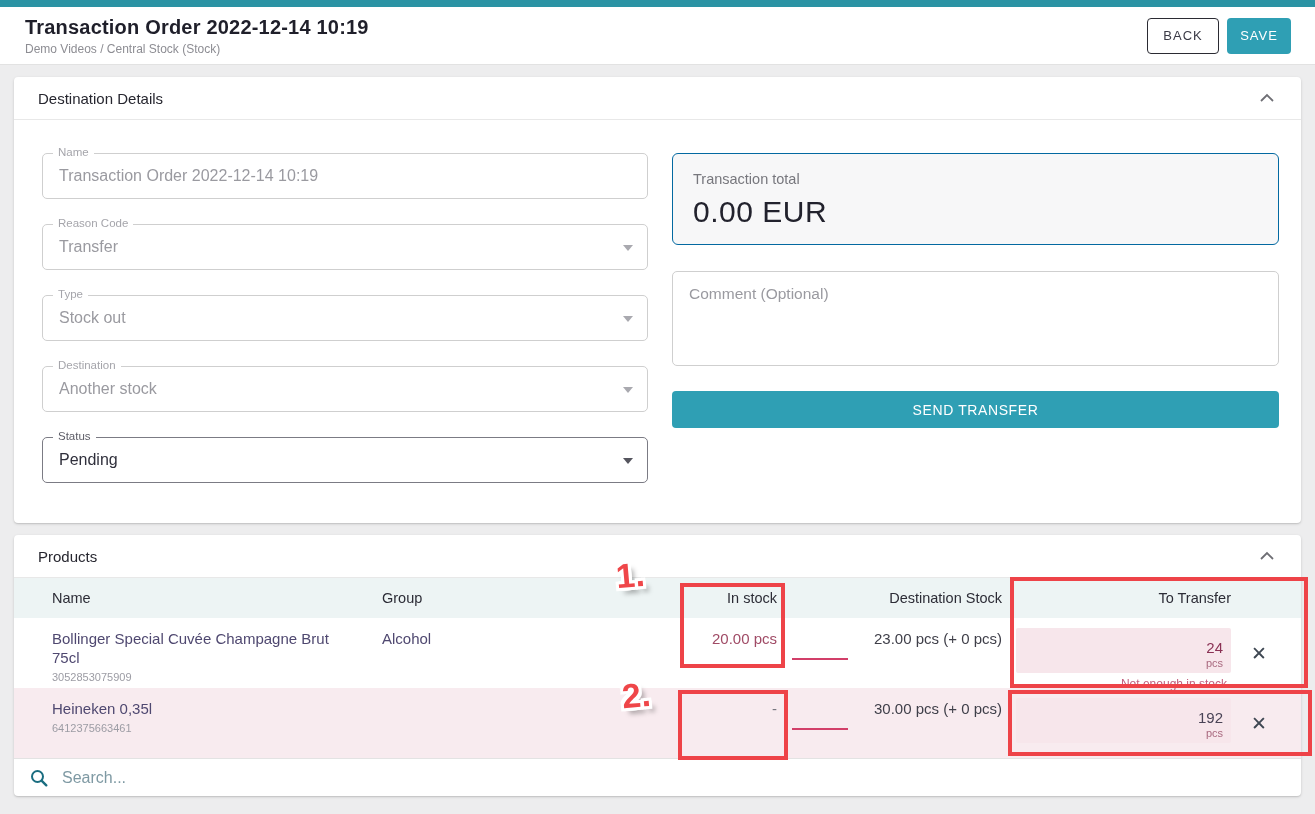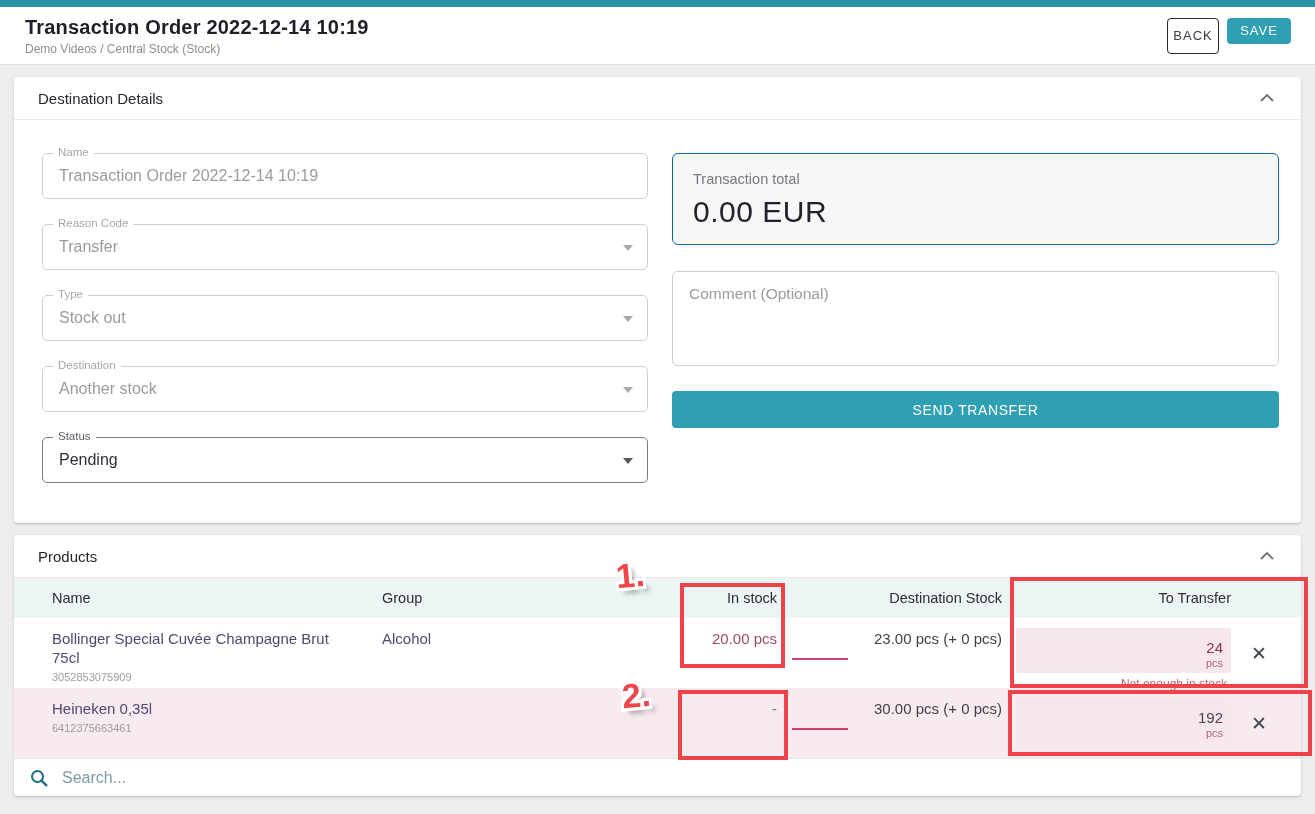--- a/index.html
+++ b/index.html
@@ -15,26 +15,26 @@
   header {
     height:58px; background:#fff; border-bottom:1px solid #e2e2e2;
     display:flex; align-items:center; justify-content:space-between;
     padding:0 24px 0 25px;
   }
   .h-title { font-size:20px; font-weight:700; color:#1f1f2a; letter-spacing:.2px; }
   .h-crumb { font-size:12px; color:#8d8d93; margin-top:3px; }
   .h-btns { display:flex; gap:8px; }
   .btn-back {
     background:#fff; border:1px solid #2b2b33; border-radius:4px;
-    height:36px; width:52px; font-size:13px; letter-spacing:1px; color:#3a3a46;
+    height:36px; width:72px; font-size:13px; letter-spacing:1px; color:#3a3a46;
     font-family:inherit; cursor:pointer;
   }
   .btn-save {
     background:#2f9fb4; border:none; border-radius:4px;
-    height:26px; width:64px; font-size:13px; letter-spacing:1px; color:#fff;
+    height:36px; width:64px; font-size:13px; letter-spacing:1px; color:#fff;
     font-family:inherit; cursor:pointer;
   }
   .card {
     background:#fff; border-radius:4px; margin:12px 14px 0 14px;
     box-shadow:0 1px 3px rgba(0,0,0,.14), 0 1px 1px rgba(0,0,0,.08);
   }
   .sec-head {
     height:43px; display:flex; align-items:center; justify-content:space-between;
     padding:0 22px 0 24px; border-bottom:1px solid #e8e8e8;
   }

